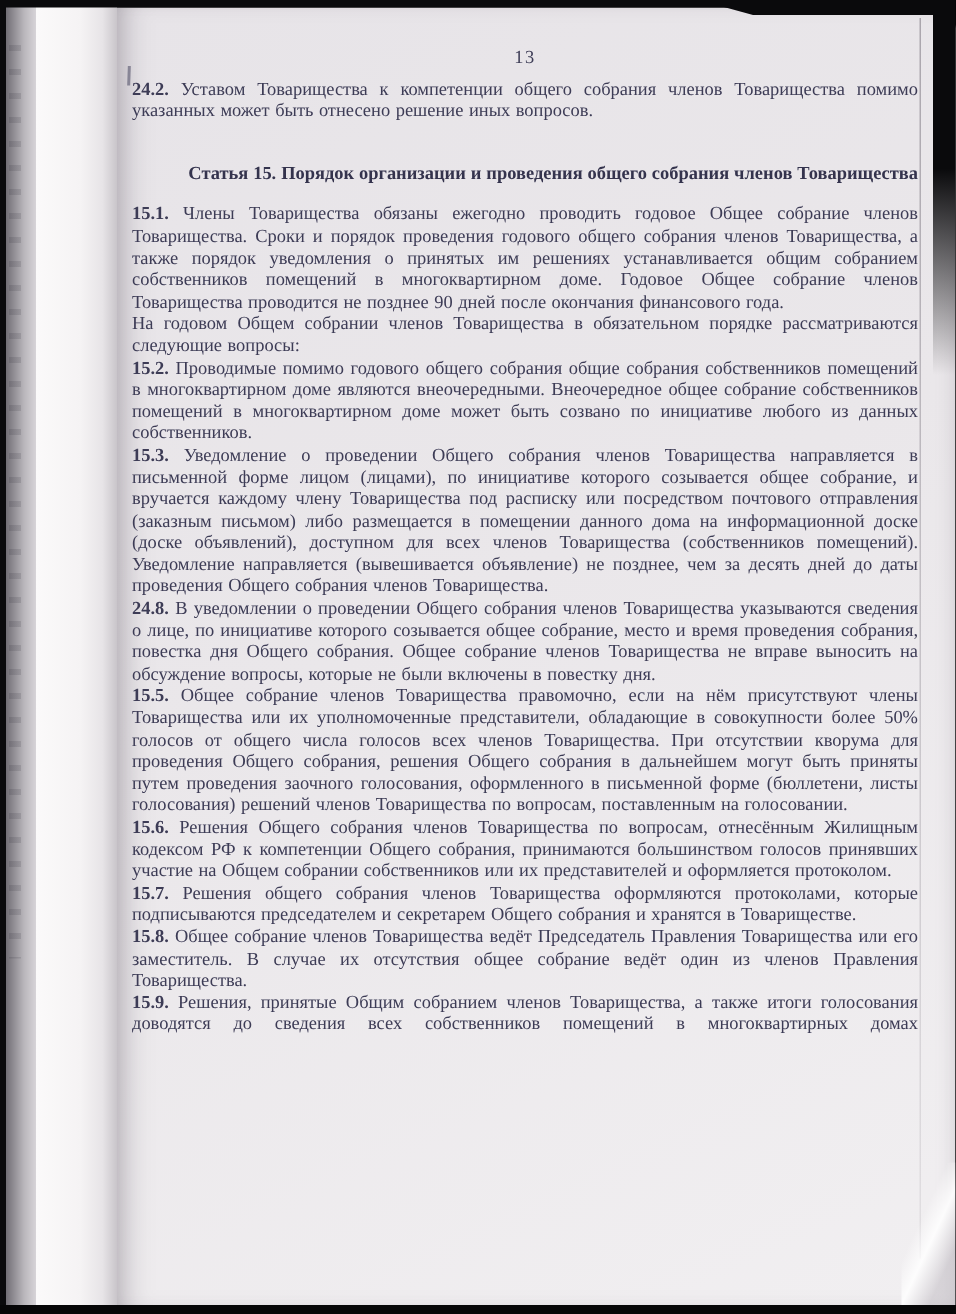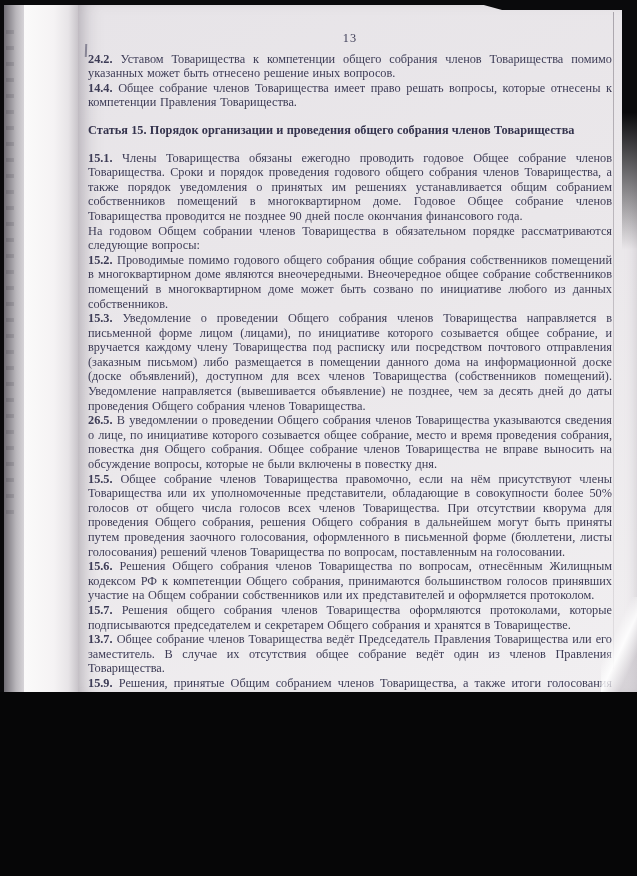--- a/index.html
+++ b/index.html
@@ -1,21 +1,21 @@
 <!DOCTYPE html>
 <html><head>
 <meta charset="utf-8">
 <style>
   html,body { margin:0; padding:0; }
   body {
     width:637px; height:876px; overflow:hidden;
     background:#060607;
     font-family:"Liberation Serif","DejaVu Serif",serif;
   }
-  .scan { position:relative; width:637px; height:692px; overflow:hidden; }
+  .scan { position:relative; width:637px; height:870px; overflow:hidden; }
 
   
   .page {
     position:absolute; left:78px; top:5px; right:0; bottom:0; z-index:2;
     background: linear-gradient(155deg,#e7e4e8 0%, #eae7ea 45%, #f1eff1 100%);
     border-top-right-radius:14px;
     box-shadow: inset 16px 0 20px -14px rgba(95,88,100,0.5),
                 inset -8px 0 14px -10px rgba(130,124,134,0.4);
   }
 
@@ -23,21 +23,21 @@
     position:absolute; left:10px; top:26px; width:524px;
     color:#3d3c56;
     font-size:12.3px; line-height:14.6px;
     text-align:justify;
     filter: blur(0.3px);
   }
   .page-number { text-align:center; margin:0 0 6px 0; letter-spacing:1px; }
 
   p.line { margin:0; word-spacing:0.6px; }
   p.heading {
-    text-align:left; font-weight:bold; margin:13px 0 13px 0;
+    text-align:right; font-weight:bold; margin:27px 0 13px 0;
     color:#34334d; word-spacing:0.2px;
   }
   .num { font-weight:bold; }
   .stretch-last { text-align-last: justify; }
 
   
   .top-bar { position:absolute; top:0; left:0; width:100%; height:5px; background:#0a0a0c; z-index:6; }
   .top-bar-right {
     position:absolute; top:0; right:0; width:155px; height:10px; background:#0a0a0c; z-index:6;
     clip-path: polygon(0 0, 100% 0, 100% 100%, 20px 100%, 0 45%);
@@ -80,31 +80,30 @@
 
   <div class="left-black"></div>
   <div class="left-gray"></div>
   <div class="prev-page"></div>
 
   <div class="page">
     <div class="content">
       <p class="page-number">13</p>
 
         <p class="line item"><b class="num">24.2. </b>Уставом Товарищества к компетенции общего собрания членов Товарищества помимо указанных может быть отнесено решение иных вопросов.</p>
-        <p class="line item"><b class="num">14.4. </b>Общее собрание членов Товарищества имеет право решать вопросы, которые отнесены к компетенции Правления Товарищества.</p>
         <p class="line heading">Статья 15. Порядок организации и проведения общего собрания членов Товарищества</p>
         <p class="line item"><b class="num">15.1. </b>Члены Товарищества обязаны ежегодно проводить годовое Общее собрание членов Товарищества. Сроки и порядок проведения годового общего собрания членов Товарищества, а также порядок уведомления о принятых им решениях устанавливается общим собранием собственников помещений в многоквартирном доме. Годовое Общее собрание членов Товарищества проводится не позднее 90 дней после окончания финансового года.</p>
         <p class="line plain">На годовом Общем собрании членов Товарищества в обязательном порядке рассматриваются следующие вопросы:</p>
         <p class="line item"><b class="num">15.2. </b>Проводимые помимо годового общего собрания общие собрания собственников помещений в многоквартирном доме являются внеочередными. Внеочередное общее собрание собственников помещений в многоквартирном доме может быть созвано по инициативе любого из данных собственников.</p>
         <p class="line item"><b class="num">15.3. </b>Уведомление о проведении Общего собрания членов Товарищества направляется в письменной форме лицом (лицами), по инициативе которого созывается общее собрание, и вручается каждому члену Товарищества под расписку или посредством почтового отправления (заказным письмом) либо размещается в помещении данного дома на информационной доске (доске объявлений), доступном для всех членов Товарищества (собственников помещений). Уведомление направляется (вывешивается объявление) не позднее, чем за десять дней до даты проведения Общего собрания членов Товарищества.</p>
-        <p class="line item"><b class="num">26.5. </b>В уведомлении о проведении Общего собрания членов Товарищества указываются сведения о лице, по инициативе которого созывается общее собрание, место и время проведения собрания, повестка дня Общего собрания. Общее собрание членов Товарищества не вправе выносить на обсуждение вопросы, которые не были включены в повестку дня.</p>
+        <p class="line item"><b class="num">24.8. </b>В уведомлении о проведении Общего собрания членов Товарищества указываются сведения о лице, по инициативе которого созывается общее собрание, место и время проведения собрания, повестка дня Общего собрания. Общее собрание членов Товарищества не вправе выносить на обсуждение вопросы, которые не были включены в повестку дня.</p>
         <p class="line item"><b class="num">15.5. </b>Общее собрание членов Товарищества правомочно, если на нём присутствуют члены Товарищества или их уполномоченные представители, обладающие в совокупности более 50% голосов от общего числа голосов всех членов Товарищества. При отсутствии кворума для проведения Общего собрания, решения Общего собрания в дальнейшем могут быть приняты путем проведения заочного голосования, оформленного в письменной форме (бюллетени, листы голосования) решений членов Товарищества по вопросам, поставленным на голосовании.</p>
         <p class="line item"><b class="num">15.6. </b>Решения Общего собрания членов Товарищества по вопросам, отнесённым Жилищным кодексом РФ к компетенции Общего собрания, принимаются большинством голосов принявших участие на Общем собрании собственников или их представителей и оформляется протоколом.</p>
         <p class="line item"><b class="num">15.7. </b>Решения общего собрания членов Товарищества оформляются протоколами, которые подписываются председателем и секретарем Общего собрания и хранятся в Товариществе.</p>
-        <p class="line item"><b class="num">13.7. </b>Общее собрание членов Товарищества ведёт Председатель Правления Товарищества или его заместитель. В случае их отсутствия общее собрание ведёт один из членов Правления Товарищества.</p>
+        <p class="line item"><b class="num">15.8. </b>Общее собрание членов Товарищества ведёт Председатель Правления Товарищества или его заместитель. В случае их отсутствия общее собрание ведёт один из членов Правления Товарищества.</p>
         <p class="line item stretch-last"><b class="num">15.9. </b>Решения, принятые Общим собранием членов Товарищества, а также итоги голосования доводятся до сведения всех собственников помещений в многоквартирных домах</p>
       </div>
   </div>
 
   <div class="pen-mark"></div>
   <div class="top-bar"></div>
   <div class="top-bar-right"></div>
   <div class="right-wedge"></div>
   <div class="right-line"></div>
   <div class="corner-br"></div>

